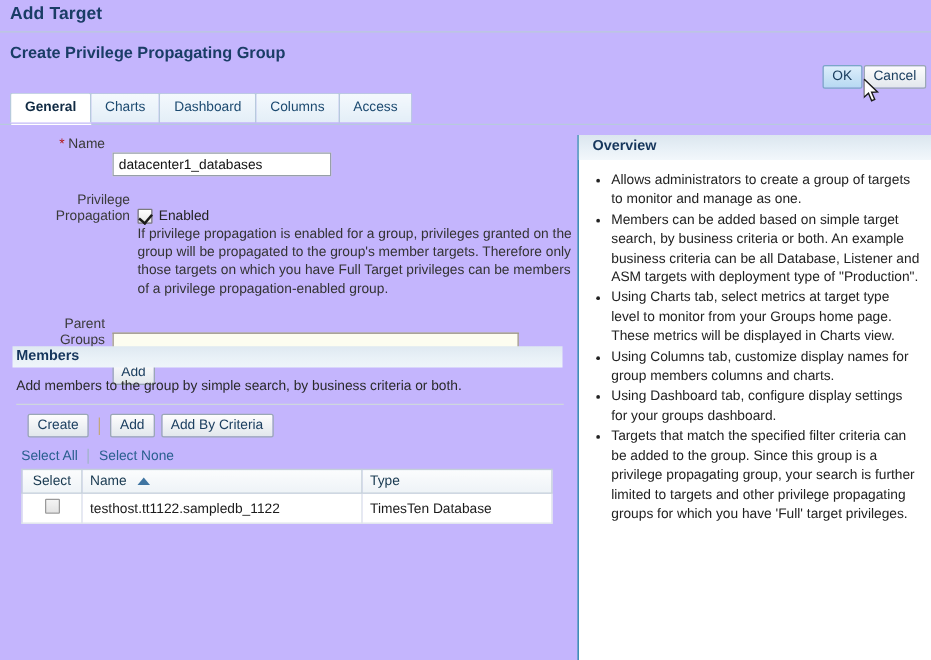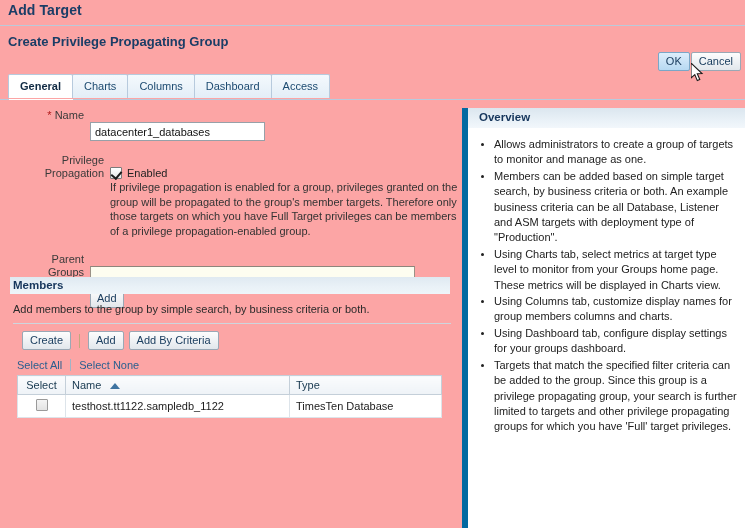--- a/index.html
+++ b/index.html
@@ -5,21 +5,21 @@
   * { box-sizing: border-box; }
   html, body {
     margin: 0; padding: 0;
     width: 745px; height: 528px;
     background: #ffffff;
     font-family: "Liberation Sans", sans-serif;
     font-size: 11px;
     color: #1a1a1a;
     overflow: hidden;
   }
-  .page { position: relative; width: 745px; height: 528px; background:#fca5a5; }
+  .page { position: relative; width: 745px; height: 528px; background:#c4b5fd; }
 
   
   .app-title {
     position: absolute; left: 8px; top: 2px;
     font-size: 14px; font-weight: bold; color: #1a3d66;
     letter-spacing: .1px;
   }
   .title-rule {
     position: absolute; left: 0; top: 25px; width: 745px; height: 1px;
     background: #b9cada;
@@ -207,21 +207,21 @@
     width: 12px; height: 12px; display: inline-block;
     border: 1px solid #9a9a9a; border-radius: 1px;
     background: linear-gradient(to bottom,#f4f4f4,#e3e3e3);
     cursor: pointer;
   }
 
   
   .ov-panel {
     position: absolute; left: 462px; top: 108px;
     width: 283px; height: 420px;
-    border-left: 6px solid #0369a1;
+    border-left: 1px solid #0369a1;
     background: #ffffff;
   }
   .ov-head {
     height: 20px;
     background: linear-gradient(to bottom,#dbe6ef 0%, #e9f1f7 60%, #f2f7fb 100%);
   }
   .ov-title {
     position: absolute; left: 11px; top: 3px;
     font-size: 11.5px; font-weight: bold; color: #16365c;
   }
@@ -249,22 +249,22 @@
     <button class="btn hovered">OK</button>
     <button class="btn">Cancel</button>
   </div>
   <svg class="cursor-arrow" viewBox="0 0 13 19">
     <polygon points="0,0 0,15 3.8,11.6 6.3,17.6 8.8,16.5 6.3,10.8 11,10.6" fill="#ffffff" stroke="#1a1a1a" stroke-width="1.1"></polygon>
   </svg>
 
   <div class="tabs">
     <div class="tab active">General</div>
     <div class="tab">Charts</div>
+    <div class="tab">Dashboard</div>
     <div class="tab">Columns</div>
-    <div class="tab">Dashboard</div>
     <div class="tab">Access</div>
   </div>
   <div class="tab-rule"></div>
   <div class="tab-rule-white"></div>
 
   <div class="form-area">
 
     <div class="row">
       <div class="lbl">
         <span class="req">*</span>

